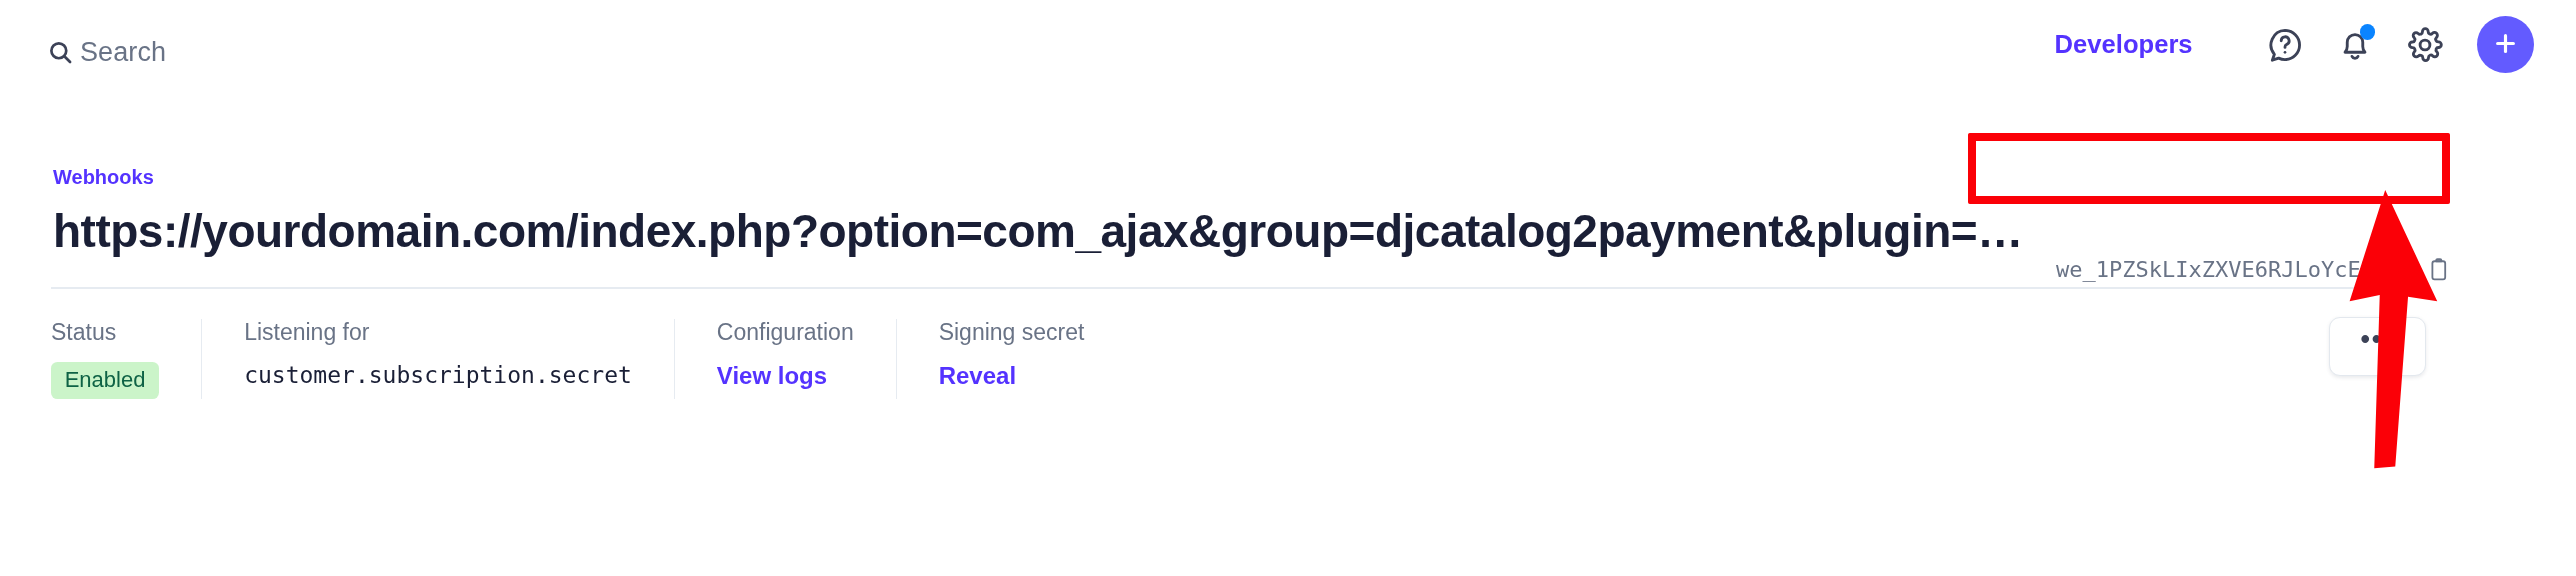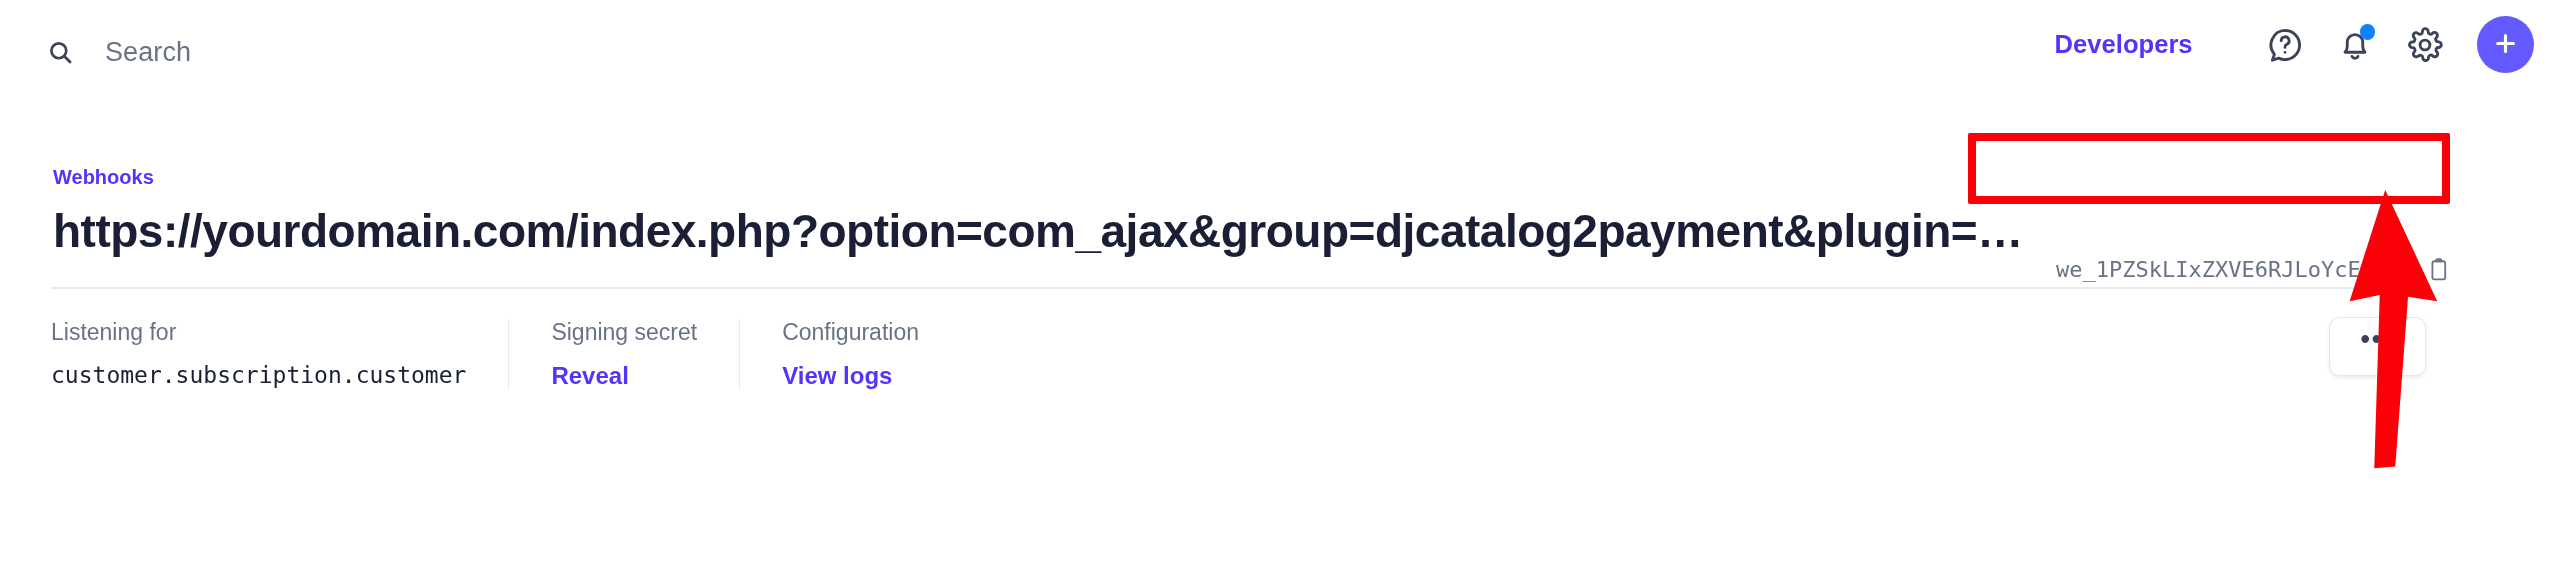--- a/index.html
+++ b/index.html
@@ -23,21 +23,21 @@
     position: absolute;
     left: 0; top: 0;
     width: 2576px;
     height: 102px;
   }
   .search-wrap {
     position: absolute;
     left: 47px; top: 32px;
     display: flex;
     align-items: center;
-    gap: 31px;
+    gap: 6px;
     height: 40px;
   }
   .search-icon svg { display: block; }
   .search-text {
     font-size: 27px;
     color: #697386;
     letter-spacing: 0.1px;
   }
 
   .toolbar-right {
@@ -317,35 +317,41 @@
   </div>
 
   <div class="more-btn">
     <span class="dots">•••</span>
   </div>
 
   <div class="divider"></div>
 
   <div class="meta-row">
 
+    <div class="meta-col">
+      <span class="meta-label">Status</span>
+      <span class="meta-value">
+        <span class="badge-enabled">Enabled</span>
+      </span>
+    </div>
 
     <div class="meta-col">
       <span class="meta-label">Listening for</span>
-      <span class="meta-value mono">customer.subscription.customer</span>
+      <span class="meta-value mono">customer.subscription.secret</span>
     </div>
 
+
+    <div class="meta-col">
+      <span class="meta-label">Configuration</span>
+      <span class="meta-value link">View logs</span>
+    </div>
 
     <div class="meta-col">
       <span class="meta-label">Signing secret</span>
       <span class="meta-value link">Reveal</span>
-    </div>
-
-    <div class="meta-col">
-      <span class="meta-label">Configuration</span>
-      <span class="meta-value link">View logs</span>
     </div>
 
   </div>
 </div>
 
 <div class="annotation">
   <div class="anno-rect"></div>
   <svg width="2576" height="577" style="position:absolute;left:0;top:0;" viewBox="0 0 2822 632">
     <g>
       <polygon points="2613,208 2670,330 2638,325 2624,511 2601,513 2607,323 2574,330" fill="#fb0007"></polygon>

